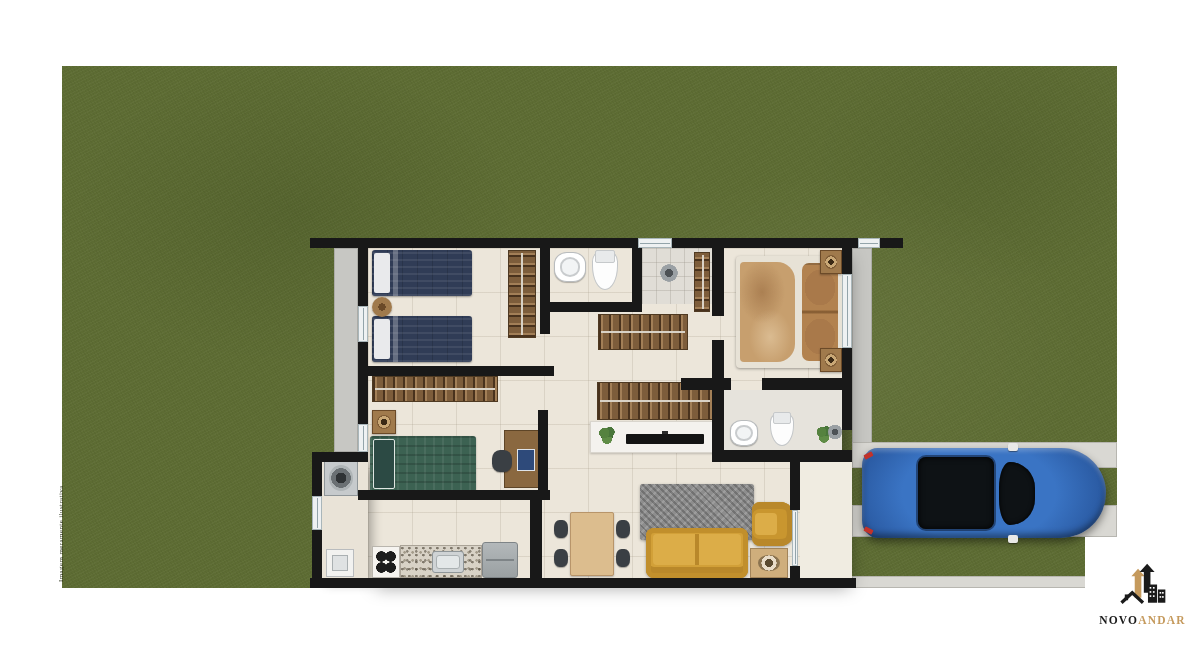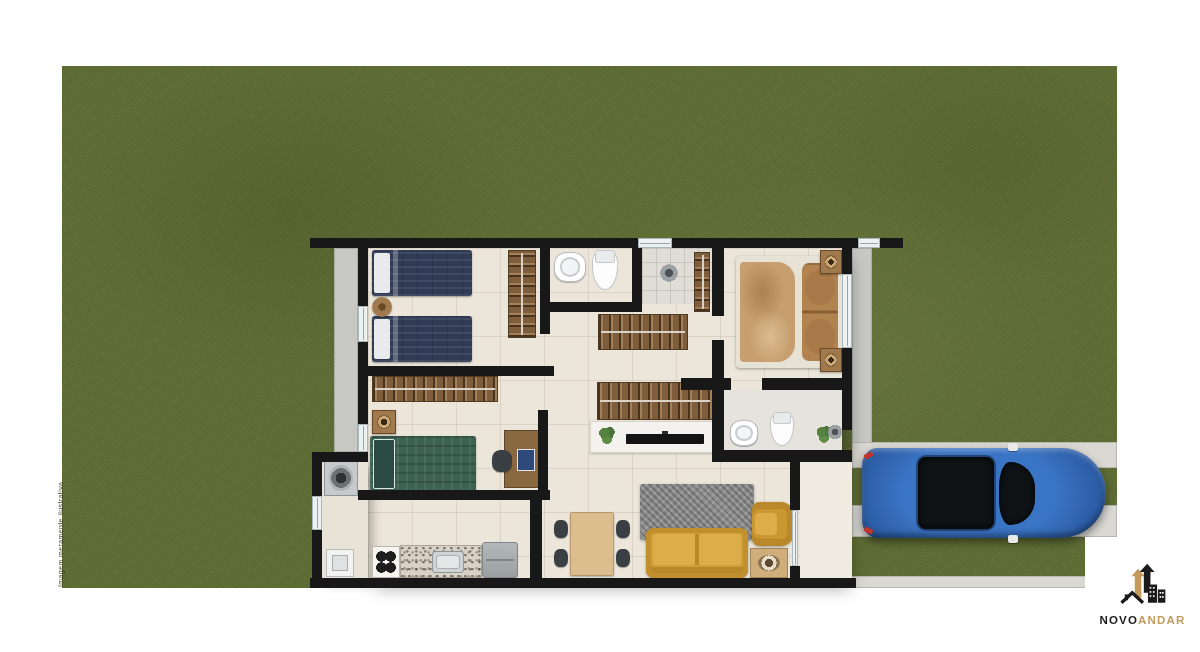--- a/index.html
+++ b/index.html
@@ -1,17 +1,17 @@
 <!DOCTYPE html>
 <html><head>
 <meta charset="utf-8">
 <style>
   html,body{margin:0;padding:0;background:#ffffff;}
   .stage{position:relative;width:1200px;height:652px;background:#ffffff;overflow:hidden;
-         font-family:Liberation Sans, sans-serif;}
+         font-family:Liberation Serif, serif;}
   .abs{position:absolute;box-sizing:border-box;}
 
   
   .grass{position:absolute;left:62px;top:66px;width:1055px;height:522px;background-color:#5d6c33;
     background-image:
       radial-gradient(ellipse 320px 220px at 22% 28%, rgba(15,25,5,.10), transparent 70%),
       radial-gradient(ellipse 380px 260px at 72% 55%, rgba(255,255,230,.05), transparent 70%),
       radial-gradient(ellipse 300px 220px at 45% 82%, rgba(10,20,0,.09), transparent 70%),
       radial-gradient(ellipse 260px 180px at 88% 18%, rgba(10,20,0,.07), transparent 70%),
       repeating-linear-gradient(63deg, rgba(0,0,0,.035) 0 1px, transparent 1px 3px),

